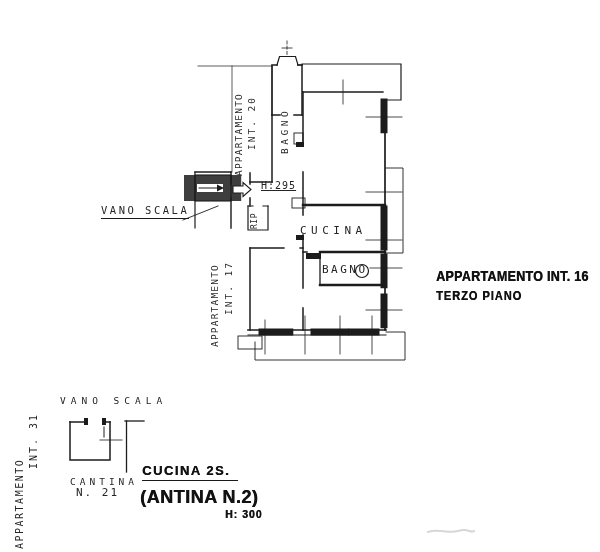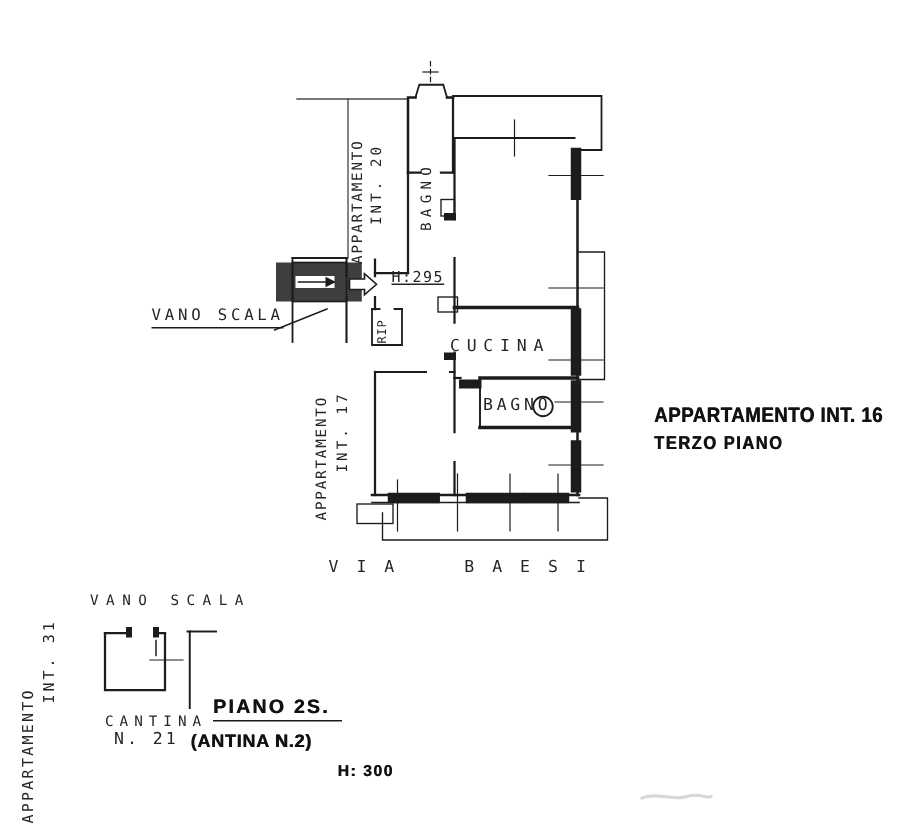--- a/index.html
+++ b/index.html
@@ -147,30 +147,29 @@
 
   <div class="lbl vlbl" style="left:250px;top:207px;height:22px;font-size:8px;letter-spacing:0.5px;">RIP</div>
 
   <div class="lbl vlbl" style="left:209px;top:223px;height:124px;font-size:9.5px;letter-spacing:1.2px;">APPARTAMENTO</div>
   <div class="lbl vlbl" style="left:223px;top:261px;height:54px;font-size:9.5px;letter-spacing:2px;">INT. 17</div>
 
   <div class="lbl" style="left:300px;top:224px;font-size:11px;letter-spacing:4.5px;">CUCINA</div>
 
   <div class="lbl" style="left:322px;top:263px;font-size:11px;letter-spacing:2.5px;">BAGNO</div>
 
-  <div class="lbl" style="left:219px;top:371px;font-size:11px;letter-spacing:12px;word-spacing:16px;">VIA BAESI</div>
 
   <div class="lbl stencil" style="left:436px;top:269px;font-size:12.5px;letter-spacing:0.3px;transform:scaleY(1.12);transform-origin:0 0;">APPARTAMENTO INT. 16</div>
   <div class="lbl stencil" style="left:436px;top:289px;font-size:11px;letter-spacing:1px;transform:scaleY(1.12);transform-origin:0 0;">TERZO PIANO</div>
 
   <div class="lbl" style="left:60px;top:395px;font-size:9.5px;letter-spacing:5px;">VANO SCALA</div>
 
   <div class="lbl vlbl" style="left:14px;top:411px;height:138px;font-size:10px;letter-spacing:1.5px;">APPARTAMENTO</div>
   <div class="lbl vlbl" style="left:28px;top:411px;height:58px;font-size:10px;letter-spacing:2px;">INT. 31</div>
 
   <div class="lbl" style="left:46px;top:476px;font-size:9.5px;letter-spacing:4px;margin-left:24px;">CANTINA</div>
   <div class="lbl" style="left:76px;top:486px;font-size:11px;letter-spacing:2px;">N. 21</div>
 
-  <div class="lbl stencil underlined" style="left:142px;top:463px;font-size:13px;letter-spacing:1.5px;padding-right:8px;">PIANO 2S.</div>
-  <div class="lbl stencil" style="left:127px;top:487px;font-size:12px;letter-spacing:0.5px;">(ANTINA N.2)</div>
+  <div class="lbl stencil underlined" style="left:142px;top:463px;font-size:13px;letter-spacing:1.5px;padding-right:8px;">CUCINA 2S.</div>
+  <div class="lbl stencil" style="left:140px;top:487px;font-size:18px;letter-spacing:0.5px;">(ANTINA N.2)</div>
   <div class="lbl stencil" style="left:181px;top:508px;font-size:10.5px;letter-spacing:1px;padding-left:44px;">H: 300</div>
 
 </div>
 
 </body></html>

